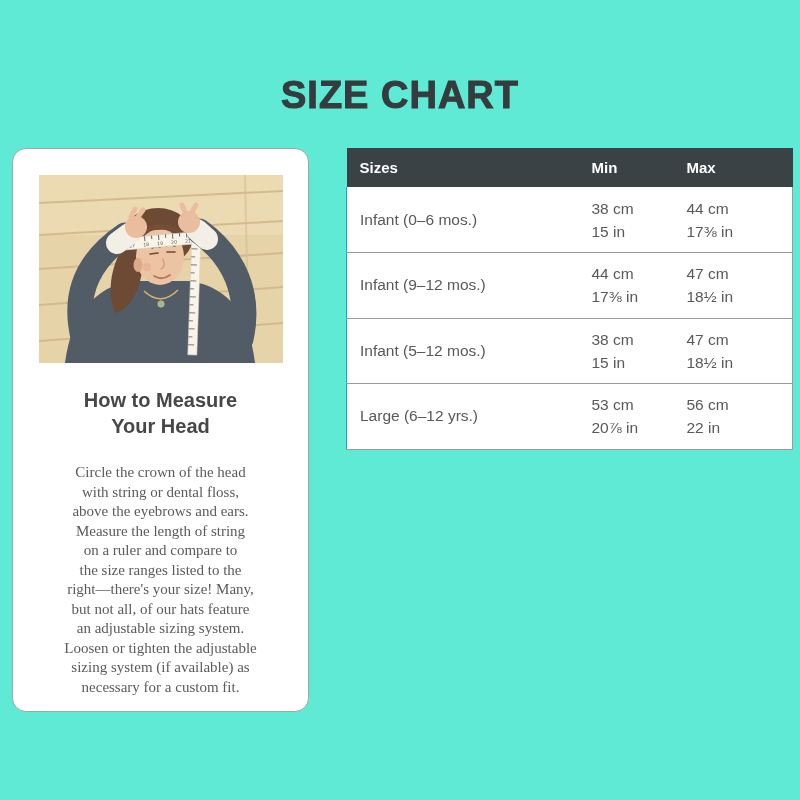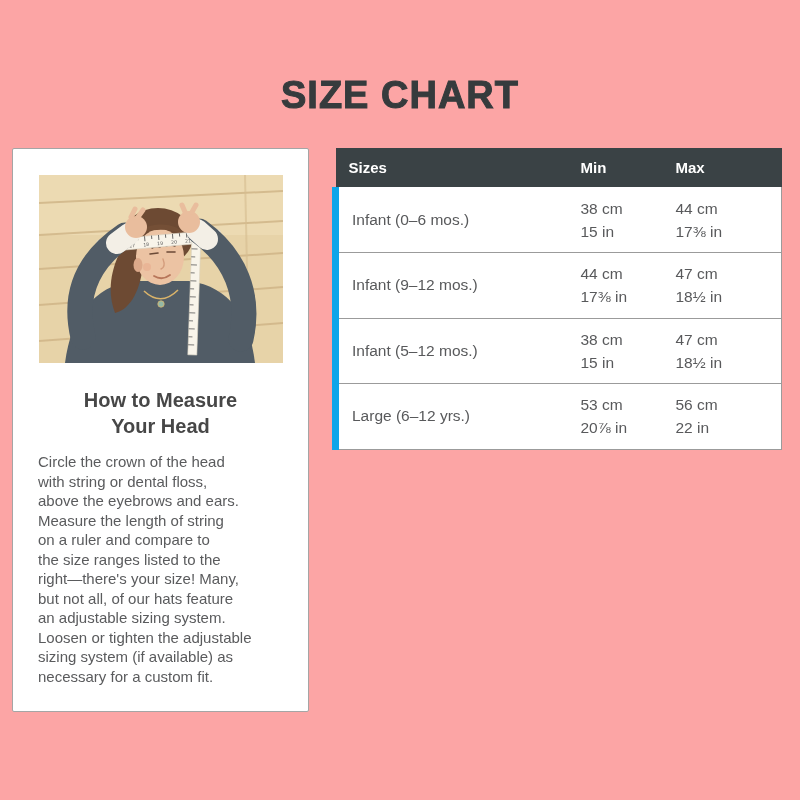--- a/index.html
+++ b/index.html
@@ -3,75 +3,75 @@
 <meta charset="utf-8">
 <style>
   * { box-sizing: border-box; margin: 0; padding: 0; }
   html, body { background: #ffffff; }
   body {
     width: 800px; height: 800px;
     font-family: "Liberation Sans", "DejaVu Sans", sans-serif;
     position: relative;
     overflow: hidden;
   }
-  .page { position: relative; width: 800px; height: 800px; background: #fca5a5; }
+  .page { position: relative; width: 800px; height: 800px; background: #5eead4; }
 
   .page-title {
     position: absolute; top: 74px; left: 0; width: 800px;
     text-align: center;
     font-size: 38px; font-weight: 800; letter-spacing: 1px;
     color: #363b3d;
     -webkit-text-stroke: 1px #363b3d;
   }
 
   
   .measure-card {
     position: absolute; left: 12px; top: 148px;
     width: 297px; height: 564px;
     background: #fff;
-    border: 1px solid #a5a5a5; border-radius: 2px;
+    border: 1px solid #a5a5a5; border-radius: 14px;
     text-align: center;
   }
   .photo-wrap { margin: 26px auto 0; width: 244px; height: 188px; }
   .measure-heading {
     margin-top: 24px;
     font-size: 20px; line-height: 26px; font-weight: 700;
     color: #474747; white-space: pre-line;
   }
   .measure-body {
-    margin: 13px 0 0; padding: 0 25px;
-    text-align: left;
+    margin: 24px 0 0; padding: 0 25px;
+    text-align: center;
     font-size: 15px; line-height: 19.5px;
-    color: #5a5b5d; white-space: pre-line;
+    color: #5a5b5d; white-space: pre-line; font-family: Liberation Serif, serif;
   }
 
   
   .size-table {
-    position: absolute; left: 332px; top: 148px;
+    position: absolute; left: 346px; top: 148px;
     width: 446px;
     border-collapse: collapse; table-layout: fixed;
     color: #58595b;
   }
   .size-table col.c-size { width: 245px; }
   .size-table col.c-min  { width: 95px; }
   .size-table col.c-max  { width: 106px; }
   .size-table thead th {
     background: #3a4245; color: #ffffff;
     height: 39px; font-size: 15px; font-weight: 700;
     text-align: left; vertical-align: middle; padding: 0;
   }
   .size-table thead th.h-size { padding-left: 13px; }
   .size-table tbody td {
     height: 65.5px; padding: 0;
     vertical-align: middle;
     font-size: 15.5px;
     border-bottom: 1px solid #9b9b9b;
     background: #fff;
   }
-  .size-table tbody td.cell-size { border-left: 7px solid #0ea5e9; padding-left: 13px; }
+  .size-table tbody td.cell-size { border-left: 1px solid #0ea5e9; padding-left: 13px; }
   .size-table tbody td.cell-max  { border-right: 1px solid #9b9b9b; }
   .size-table tbody td.cell-min div, .size-table tbody td.cell-max div { line-height: 23px; }
 </style>
 </head>
 <body>
 
 <div class="page">
 
   <h1 class="page-title">SIZE CHART</h1>
 

